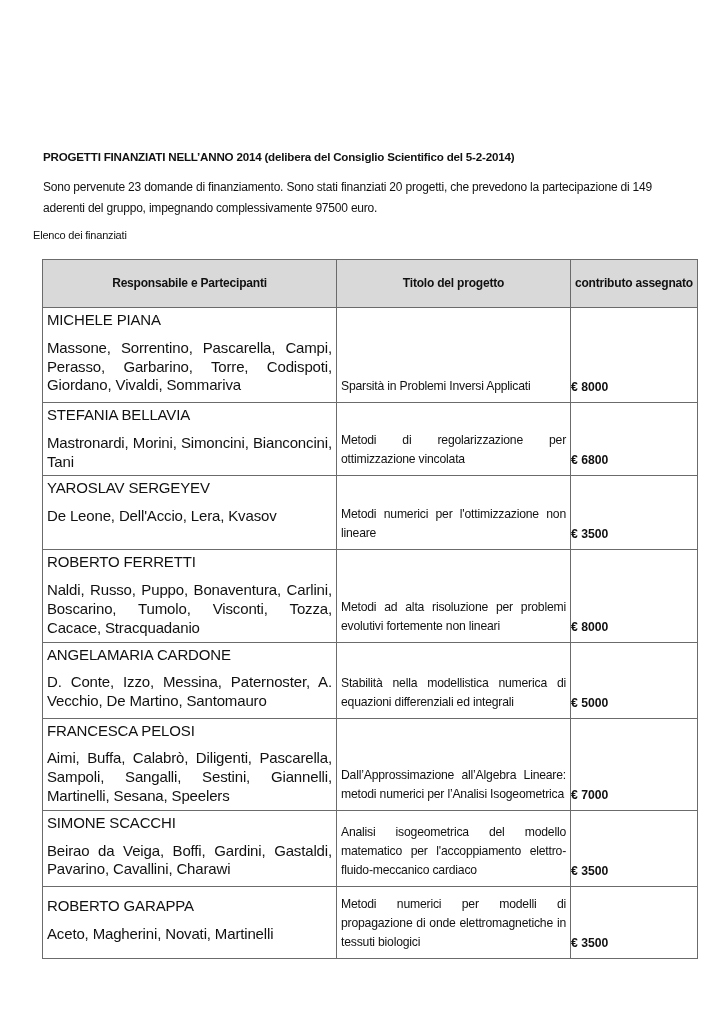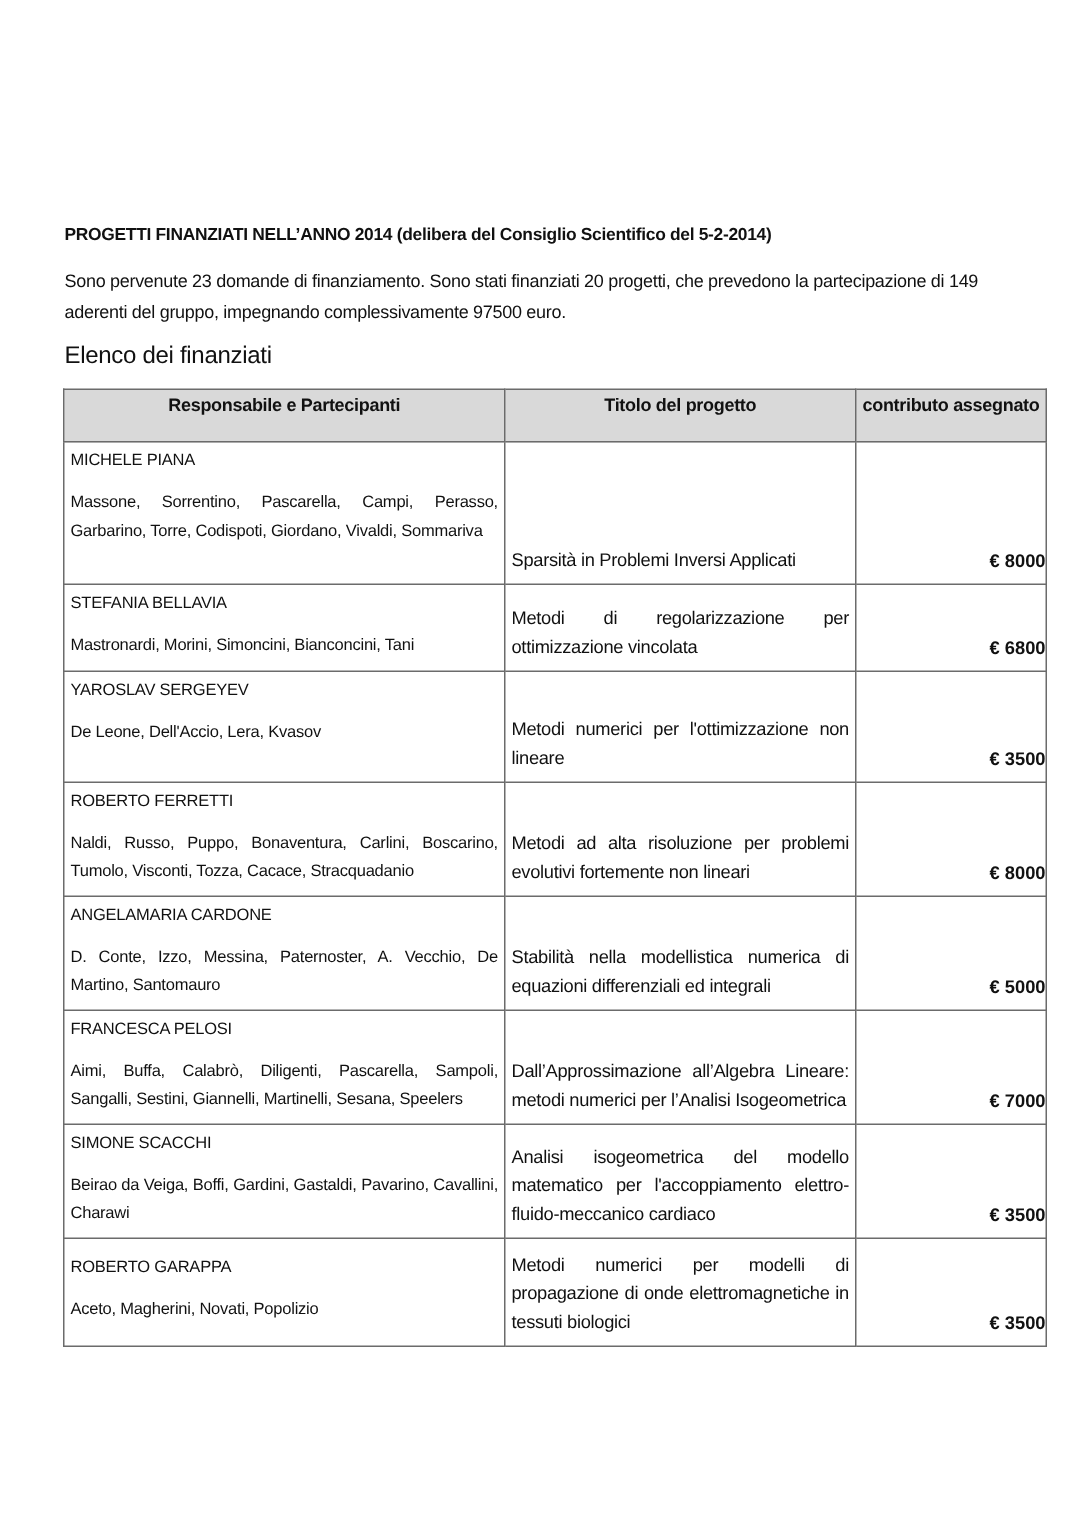--- a/index.html
+++ b/index.html
@@ -1,31 +1,31 @@
 <!DOCTYPE html>
 <html><head>
   <meta charset="utf-8">
   <style>
     html, body { margin: 0; padding: 0; background: #ffffff; }
     body { width: 725px; height: 1024px; position: relative; overflow: hidden;
       font-family: "Liberation Sans", sans-serif; color: #111; }
     .page { position: absolute; left: 0; top: 0; width: 725px; height: 1024px; background: #fff; border-radius: 31px; }
     .heading { position: absolute; left: 43px; top: 150px; font-size: 11.6px; font-weight: bold; letter-spacing: -0.2px; white-space: nowrap; }
     .intro { position: absolute; left: 43px; top: 177px; width: 650px; font-size: 12px; line-height: 21px; letter-spacing: -0.2px; }
-    .list-label { position: absolute; left: 43px; top: 229px; font-size: 16px; letter-spacing: -0.2px; }
+    .list-label { position: absolute; left: 33px; top: 229px; font-size: 11px; letter-spacing: -0.2px; }
     table.funded { position: absolute; left: 42px; top: 259px; border-collapse: collapse; table-layout: fixed; width: 655px; }
     table.funded td, table.funded th { border: 1.3px solid #6b6b6b; vertical-align: top; padding: 0; }
-    table.funded th { background: #d9d9d9; height: 31px; font-size: 12px; font-weight: bold; vertical-align: top; padding-top: 3px; text-align: center; letter-spacing: -0.2px; }
+    table.funded th { background: #d9d9d9; height: 31px; font-size: 12px; font-weight: bold; vertical-align: top; padding-top: 16px; text-align: center; letter-spacing: -0.2px; }
     .col1 { width: 294px; } .col2 { width: 234px; } .col3 { width: 127px; }
-    .c1 { padding: 3px 4px 4px 4px !important; font-size: 11px; line-height: 18.8px; letter-spacing: -0.15px; }
+    .c1 { padding: 3px 4px 4px 4px !important; font-size: 15px; line-height: 18.8px; letter-spacing: -0.15px; }
     .resp { display: block; margin-bottom: 9px; }
     .parts { display: block; text-align: justify; text-align-last: left; }
     .c2 { padding: 0 4px !important; font-size: 12.2px; line-height: 19px; text-align: justify; text-align-last: left; vertical-align: bottom !important; letter-spacing: -0.2px; }
     .c2 .inner { padding-bottom: 6px; }
-    .c3 { text-align: right; vertical-align: bottom !important; font-size: 12.2px; font-weight: bold; }
+    .c3 { text-align: left; vertical-align: bottom !important; font-size: 12.2px; font-weight: bold; }
     .c3 .inner { padding-bottom: 8px; }
   </style>
 </head>
 <body>
 
 <div class="page">
   <div class="heading">PROGETTI FINANZIATI NELL’ANNO 2014 (delibera del Consiglio Scientifico del  5-2-2014)</div>
   <div class="intro">Sono pervenute 23 domande di finanziamento.  Sono stati finanziati 20 progetti,  che prevedono la partecipazione di 149 aderenti del gruppo, impegnando complessivamente 97500  euro.</div>
   <div class="list-label">Elenco dei finanziati</div>
 
@@ -123,21 +123,21 @@
         <td class="c2">
             <div class="inner">Analisi isogeometrica del modello matematico per l'accoppiamento elettro-fluido-meccanico cardiaco</div>
           </td>
         <td class="c3">
             <div class="inner">€ 3500</div>
           </td>
       </tr>
       <tr style="height:72px">
         <td class="c1">
             <span class="resp" style="margin-top:7px">ROBERTO GARAPPA</span>
-            <span class="parts">Aceto, Magherini, Novati, Popolizio</span>
+            <span class="parts">Aceto, Magherini, Novati, Martinelli</span>
           </td>
         <td class="c2">
             <div class="inner">Metodi numerici per modelli di propagazione di onde elettromagnetiche in tessuti biologici</div>
           </td>
         <td class="c3">
             <div class="inner">€ 3500</div>
           </td>
       </tr>
     </tbody>
   </table>

